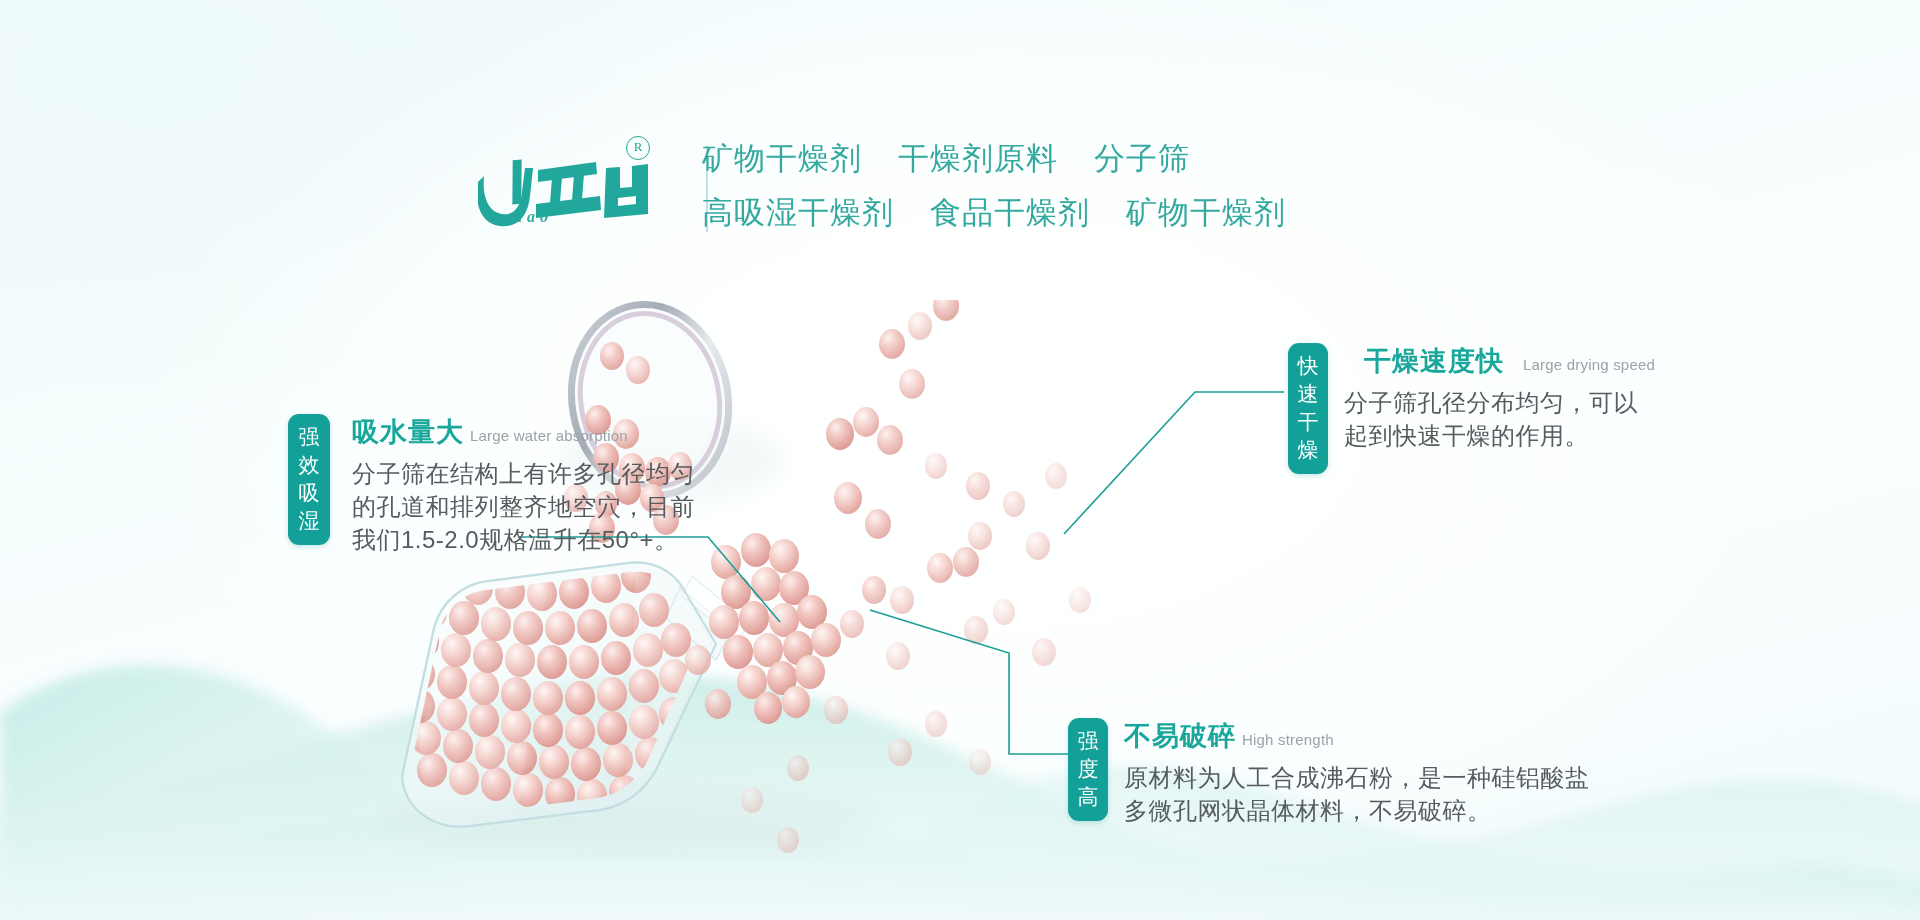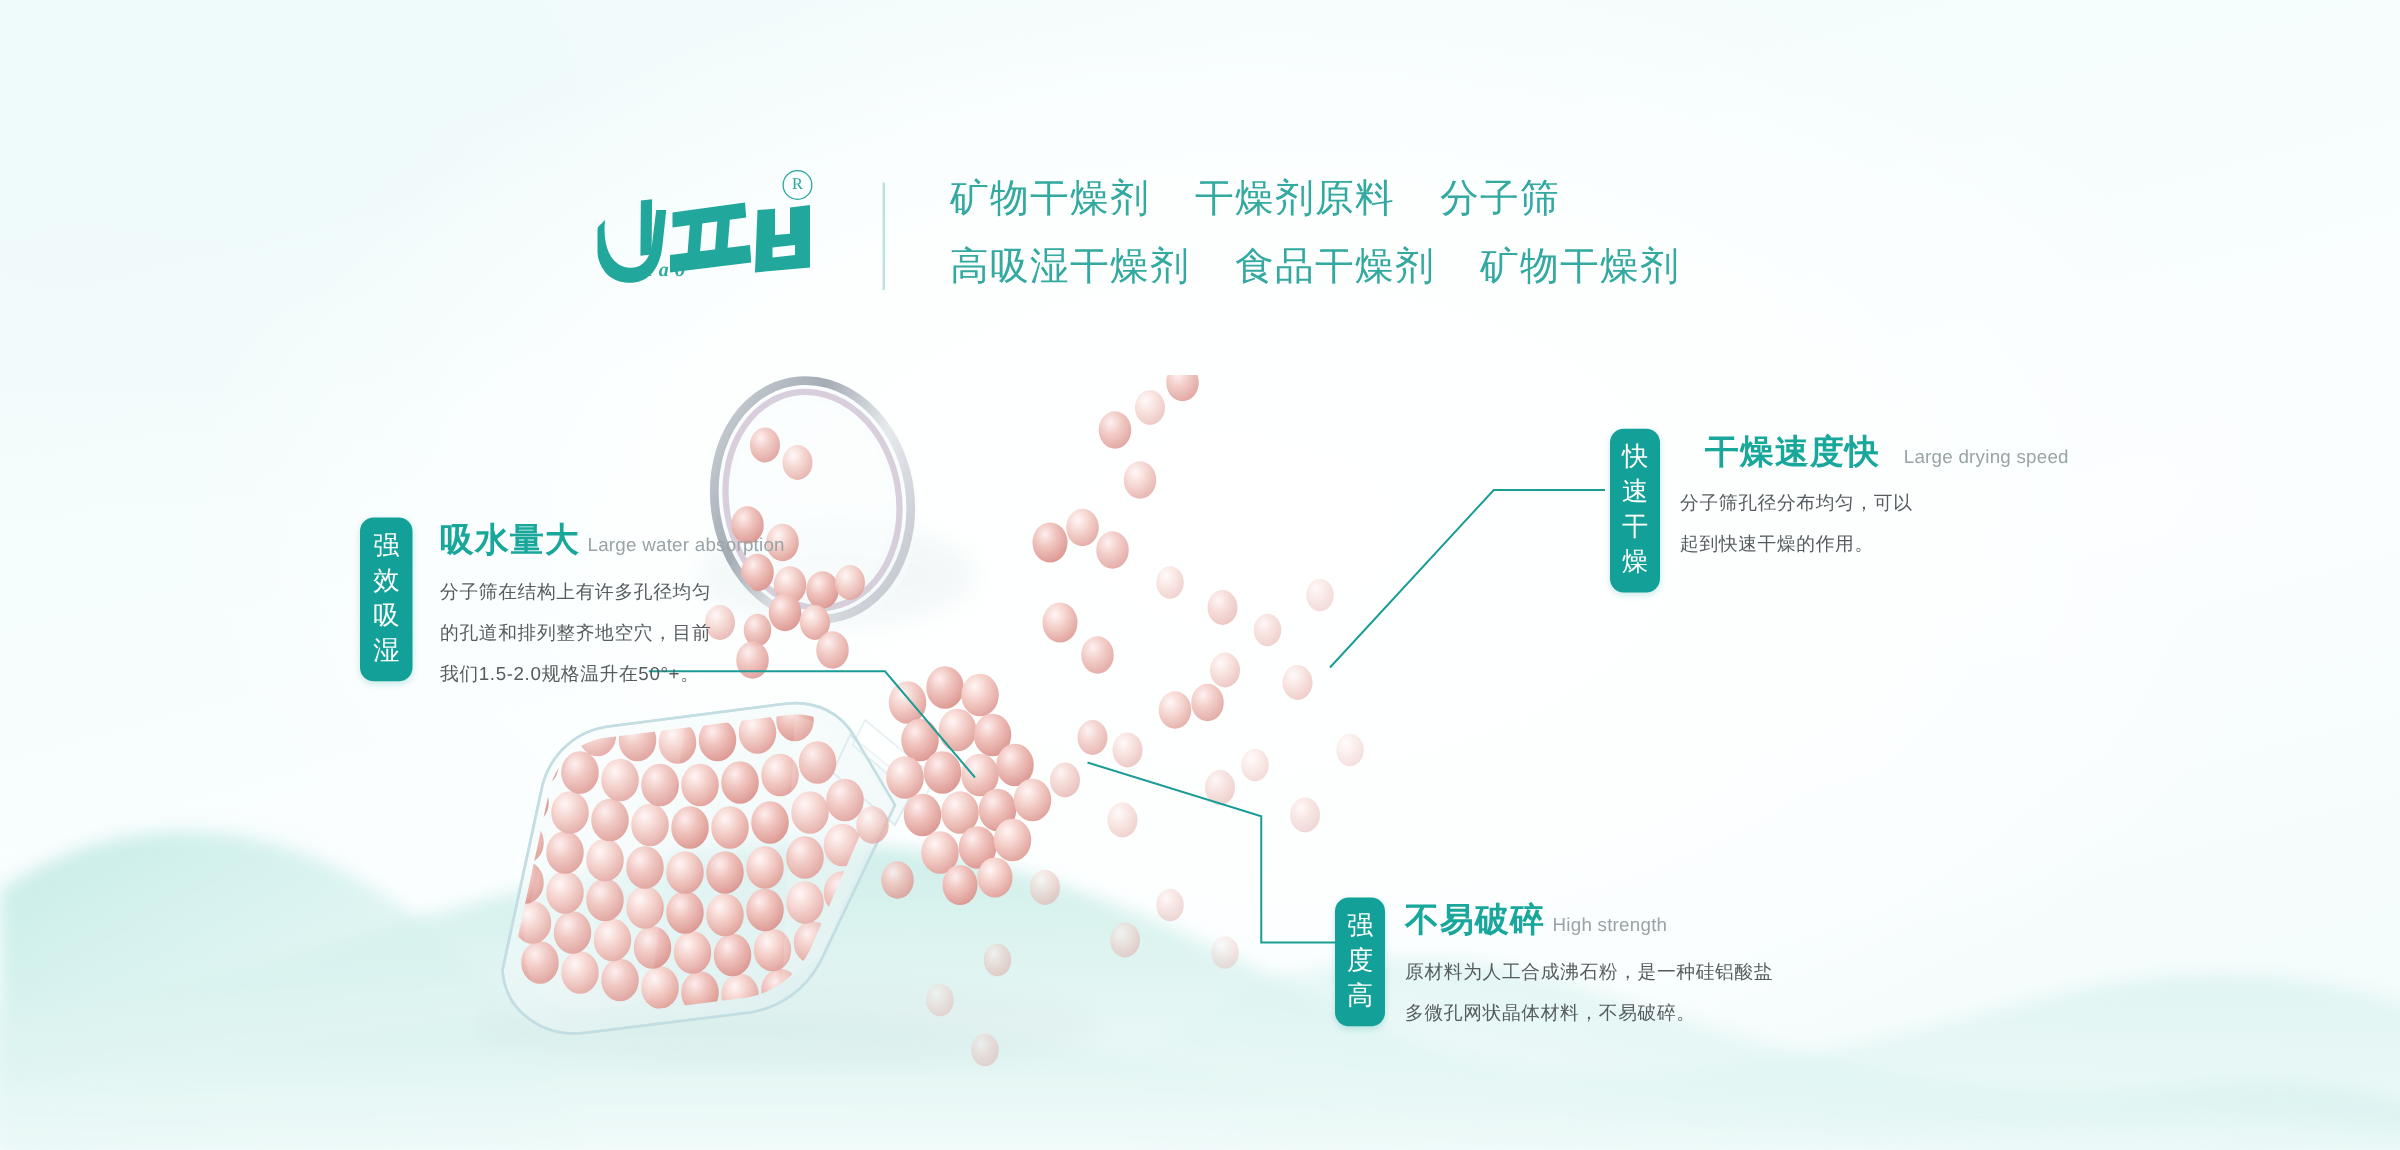--- a/index.html
+++ b/index.html
@@ -25,21 +25,21 @@
   .logo-wrap{position:absolute;left:478px;top:2px;width:200px;height:110px;}
   .logo-reg{position:absolute;left:148px;top:6px;width:22px;height:22px;
     border:1.6px solid #27a69a;border-radius:50%;color:#27a69a;
     font-size:13px;line-height:20px;text-align:center;font-family:"Liberation Serif",serif;}
   .logo-mark{position:absolute;left:0;top:22px;width:175px;height:80px;}
   .logo-sub{position:absolute;left:36px;top:78px;font-size:16px;letter-spacing:5px;
     color:#27a69a;font-weight:bold;font-style:italic;font-family:"Liberation Serif",serif;opacity:.95;}
 
   .divider{position:absolute;left:706px;top:18px;width:2px;height:86px;background:#bde3de;}
 
-  .navcol{position:absolute;left:760px;top:6px;color:#33a9a0;}
+  .navcol{position:absolute;left:702px;top:6px;color:#33a9a0;}
   .navrow{display:flex;align-items:baseline;height:50px;}
   .navrow + .navrow{margin-top:4px;}
   .navitem{font-size:31px;line-height:50px;letter-spacing:1px;color:#33a9a0;
     white-space:nowrap;margin-right:36px;cursor:pointer;}
 
   
   .photo{position:absolute;left:380px;top:300px;width:1070px;height:560px;}
 
   
   .callout{position:absolute;display:flex;align-items:flex-start;}
@@ -47,26 +47,26 @@
     flex:0 0 auto;width:40px;border-radius:11px;background:#13a098;
     color:#ffffff;font-size:21px;line-height:28px;text-align:center;
     padding:9px 0 10px;letter-spacing:0;font-weight:500;
     box-shadow:0 2px 5px rgba(19,160,152,.22);
   }
   .tag span{display:block;}
   .ctext{margin-left:16px;}
   .ctitle-row{display:flex;align-items:baseline;white-space:nowrap;}
   .ctitle{font-size:27px;font-weight:bold;color:#19a79c;letter-spacing:1px;}
   .csub{font-size:15px;color:#9aa3a6;margin-left:6px;letter-spacing:.2px;}
-  .cbody{margin-top:7px;font-size:15px;line-height:33px;color:#555b5e;letter-spacing:.5px;white-space:pre-line;}
+  .cbody{margin-top:7px;font-size:24px;line-height:33px;color:#555b5e;letter-spacing:.5px;white-space:pre-line;}
 
   
   #callout-absorption{left:288px;top:414px;}
   #callout-absorption .tag{width:42px;}
-  #callout-absorption .ctitle-row{padding-left:6px;justify-content:flex-end;}
+  #callout-absorption .ctitle-row{padding-left:6px;}
   #callout-absorption .cbody{padding-left:6px;}
 
   
   #callout-speed{left:1288px;top:343px;}
   #callout-speed .ctitle-row{padding-left:20px;gap:13px;}
 
   
   #callout-strength{left:1068px;top:718px;}
 
   

